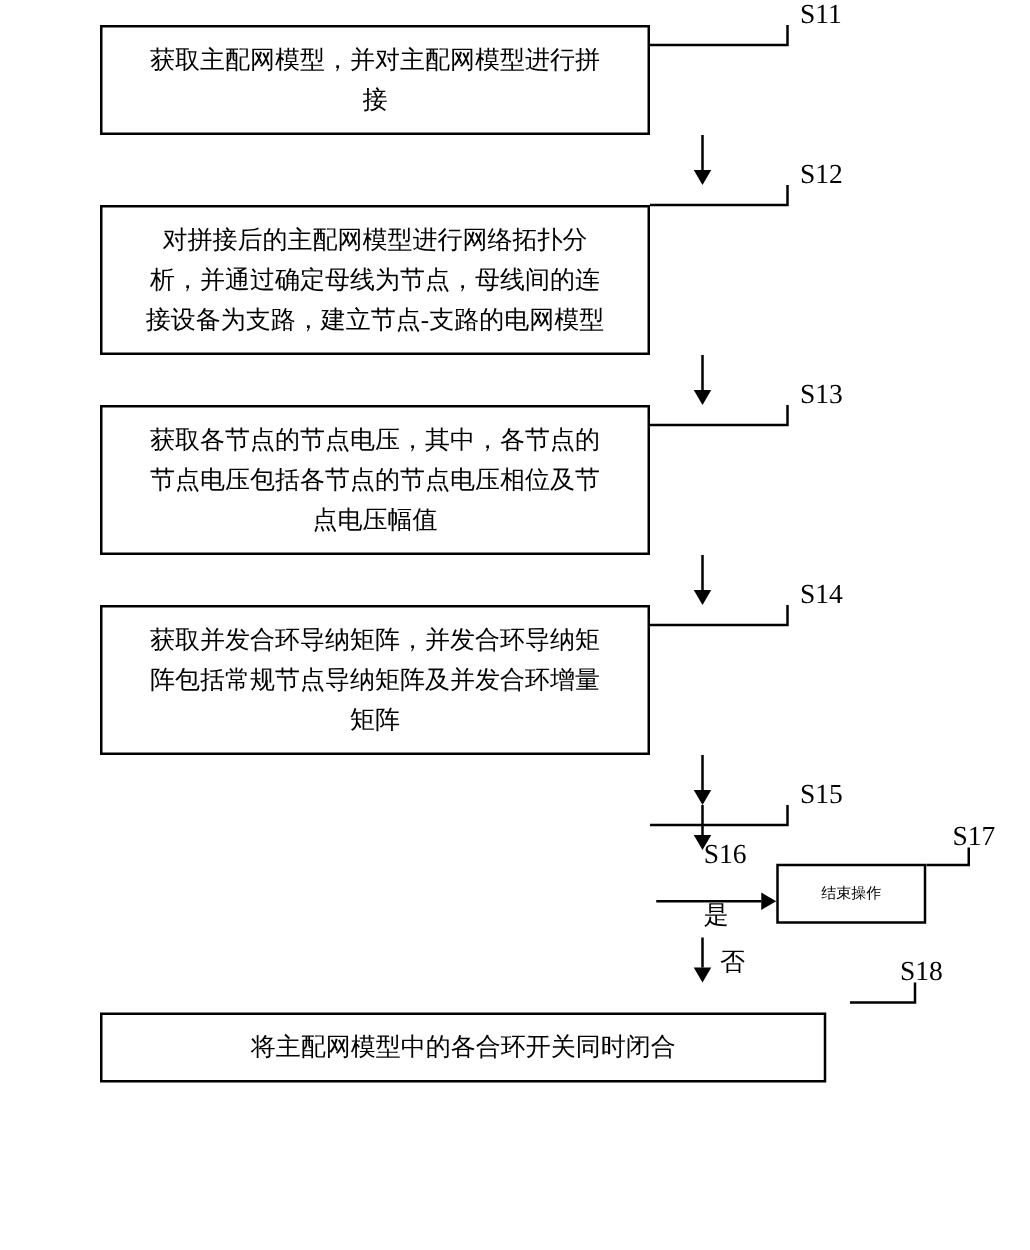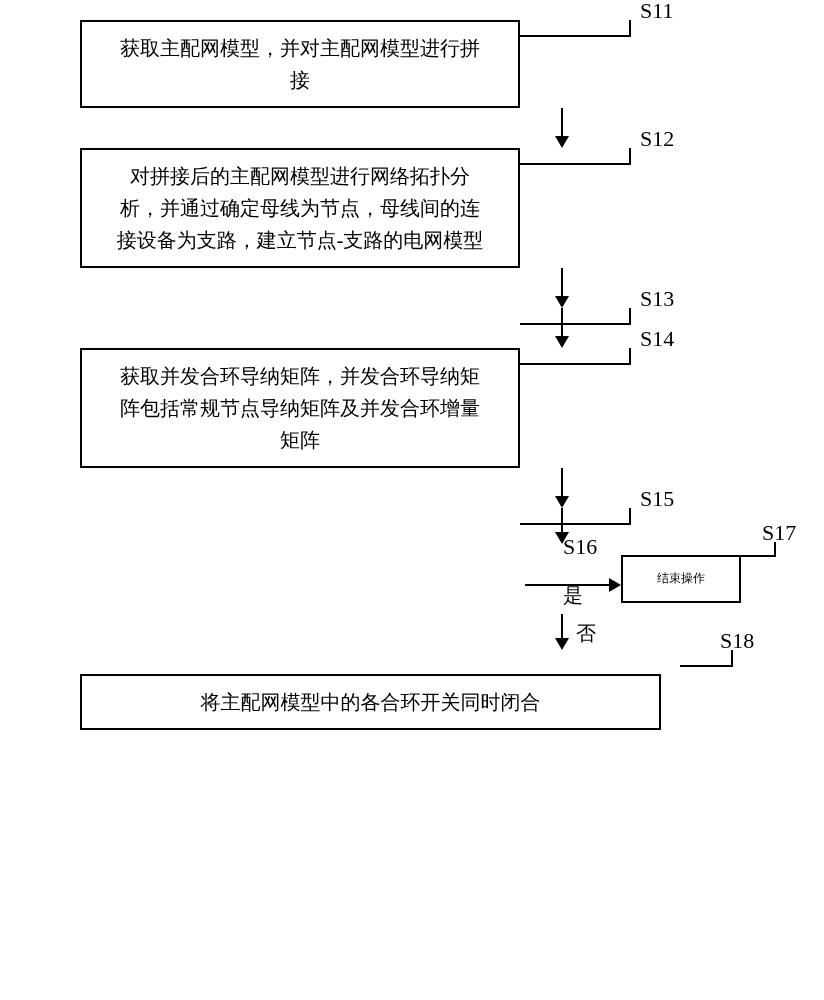--- a/index.html
+++ b/index.html
@@ -137,35 +137,38 @@
     </svg>
     <div class="step-label" style="left:640px; top:-22px;">S11</div>
   </div>
 
   <div class="arrow-down">
     <div class="line" style="height:28px;"></div>
     <div class="head"></div>
   </div>
 
   <div class="step-row">
+    <div class="box process-box" style="min-height:100px;margin-top:16px;">
+      <span>对拼接后的主配网模型进行网络拓扑分析，并通过确定母线为节点，母线间的连接设备为支路，建立节点-支路的电网模型</span>
+    </div>
+    <svg class="connector-brace" style="left:520px; top:-12px;" width="130" height="30">
+      <path d="M0 28 L110 28 L110 12" stroke="#000" stroke-width="2" fill="none"></path>
+    </svg>
+    <div class="step-label" style="left:640px; top:-22px;">S12</div>
+  </div>
+
+  <div class="arrow-down">
+    <div class="line" style="height:28px;"></div>
+    <div class="head"></div>
+  </div>
+
+  <div class="step-row">
     <div class="box process-box" style="min-height:100px;">
-      <span>对拼接后的主配网模型进行网络拓扑分析，并通过确定母线为节点，母线间的连接设备为支路，建立节点-支路的电网模型</span>
-    </div>
-    <svg class="connector-brace" style="left:520px; top:-12px;" width="130" height="30">
-      <path d="M0 28 L110 28 L110 12" stroke="#000" stroke-width="2" fill="none"></path>
-    </svg>
-    <div class="step-label" style="left:640px; top:-22px;">S12</div>
-  </div>
-
-  <div class="arrow-down">
-    <div class="line" style="height:28px;"></div>
-    <div class="head"></div>
-  </div>
-
-  <div class="step-row">
+      <span>获取各节点的节点电压，其中，各节点的节点电压包括各节点的节点电压相位及节点电压幅值</span>
+    </div>
     <svg class="connector-brace" style="left:520px; top:-12px;" width="130" height="30">
       <path d="M0 28 L110 28 L110 12" stroke="#000" stroke-width="2" fill="none"></path>
     </svg>
     <div class="step-label" style="left:640px; top:-22px;">S13</div>
   </div>
 
   <div class="arrow-down">
     <div class="line" style="height:28px;"></div>
     <div class="head"></div>
   </div>

